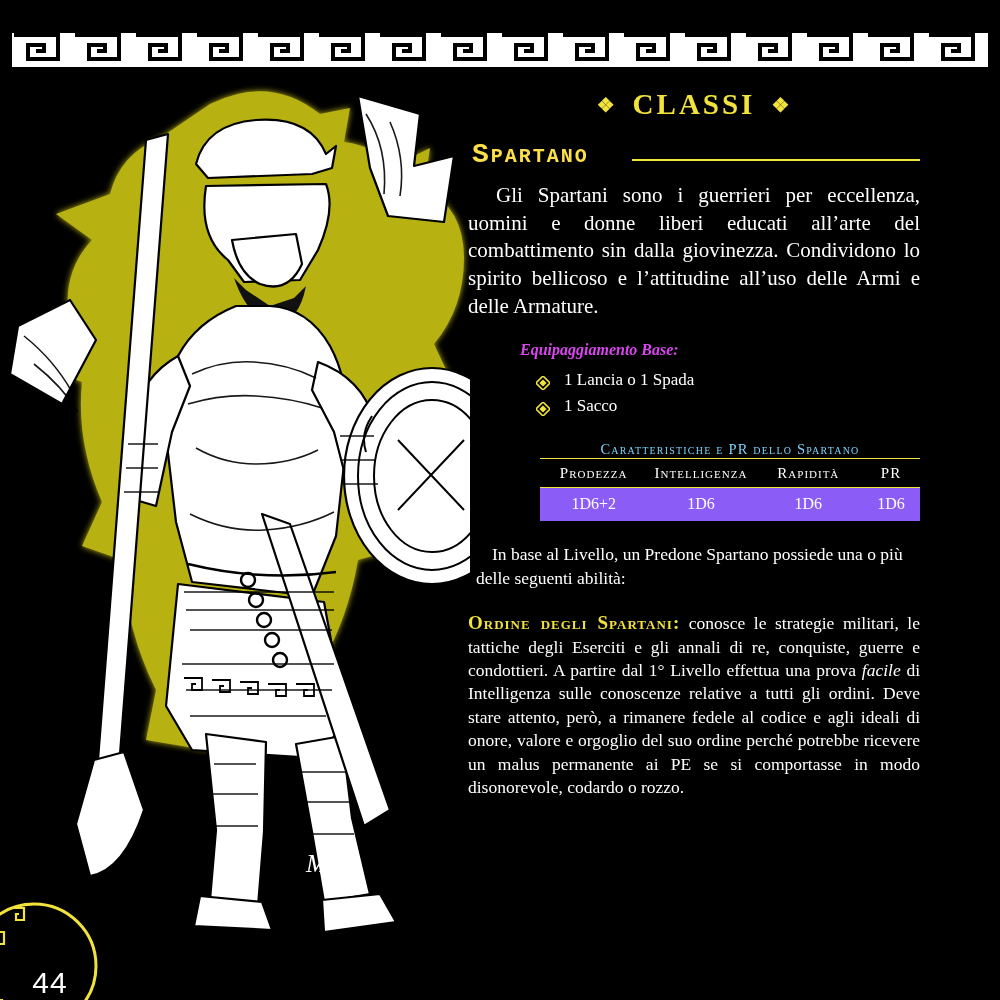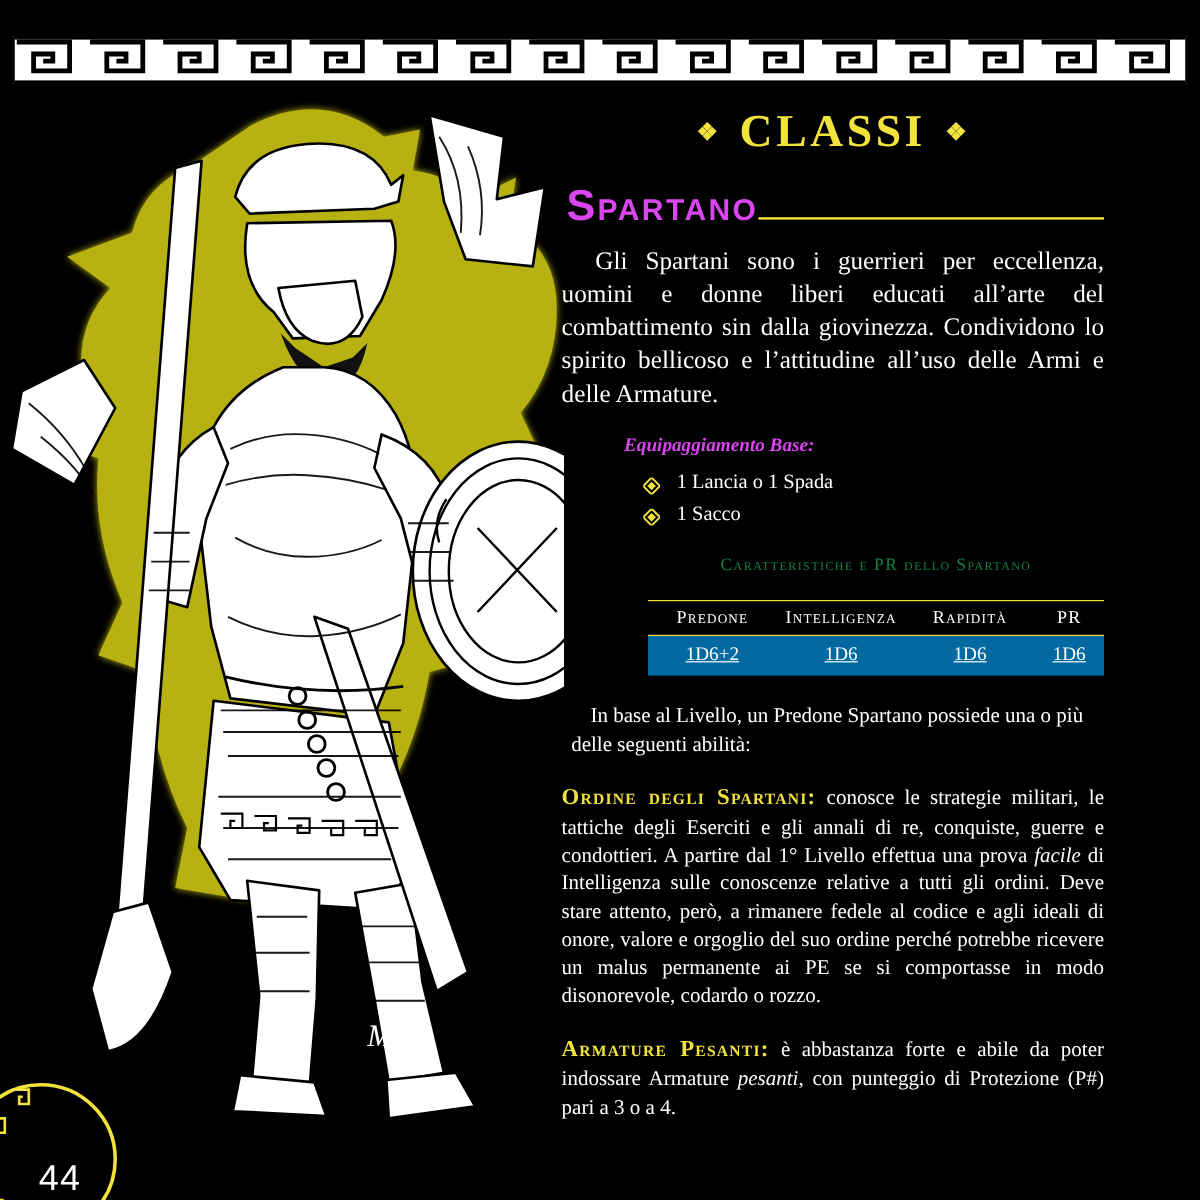--- a/index.html
+++ b/index.html
@@ -73,30 +73,30 @@
     align-items: center;
     justify-content: center;
     gap: 16px;
     margin: 0 0 18px 0;
     text-transform: uppercase;
   }
   .chapter-title .glyph { font-size: 20px; color: #f2e23c; }
   .chapter-title .tt {
     font-variant: small-caps;
     font-family: "Liberation Serif", serif;
-    font-size: 38px;
+    font-size: 29px;
     letter-spacing: 3px;
   }
 
   .class-name {
-    font-family: Liberation Sans, sans-serif;
+    font-family: Liberation Mono, monospace;
     font-variant: small-caps;
-    font-size: 36px;
+    font-size: 28px;
     letter-spacing: 2px;
-    color: #d946ef;
+    color: #fde047;
     position: relative;
     margin: 0 0 6px 4px;
   }
   .class-name .rule {
     position: absolute;
     left: 160px; right: 0; bottom: 9px;
     height: 2px;
     background: #f2e23c;
   }
 
@@ -138,43 +138,42 @@
 
   
   .stat-table {
     margin: 22px 0 0 72px;
     width: 380px;
   }
   .stat-caption {
     font-variant: small-caps;
     letter-spacing: 1.2px;
     font-size: 14.5px;
-    color: #15803d;
+    color: #7dd3fc;
     text-align: center;
-    padding-bottom: 20px;
+    padding-bottom: 0;
     border-bottom: 1.5px solid #f2e23c;
   }
   .stat-head {
     display: flex;
     border-bottom: 1.5px solid #f2e23c;
   }
   .stat-head div {
     flex: 1;
     text-align: center;
     font-variant: small-caps;
     letter-spacing: 1px;
     font-size: 15px;
     padding: 6px 0 5px;
     color: #fff;
   }
   .stat-head div.prcol { flex: 0 0 58px; }
   .stat-row {
     display: flex;
-    background: #0369a1;
-    text-decoration: underline;
+    background: #8b5cf6;
   }
   .stat-row div {
     flex: 1;
     text-align: center;
     font-size: 16px;
     padding: 7px 0 8px;
     color: #fff;
     font-family: "Liberation Serif", serif;
   }
   .stat-row div.prcol { flex: 0 0 58px; }
@@ -431,38 +430,35 @@
               <path d="M7 3.4 L10.6 7 L7 10.6 L3.4 7 Z" fill="#f2e23c"></path>
             </svg>
         </span>
         <span>1 Sacco</span>
       </li>
     </ul>
 
     <div class="stat-table">
       <div class="stat-caption">Caratteristiche e PR dello Spartano</div>
       <div class="stat-head">
-        <div>Predone</div>
+        <div>Prodezza</div>
         <div>Intelligenza</div>
         <div>Rapidità</div>
         <div class="prcol">PR</div>
       </div>
       <div class="stat-row">
         <div>1D6+2</div>
         <div>1D6</div>
         <div>1D6</div>
         <div class="prcol">1D6</div>
       </div>
     </div>
 
     <p class="intro-mid">In base al Livello, un Predone Spartano possiede una o più delle seguenti abilità:</p>
 
     <div class="ab-wrap">
       <p class="ability">
         <span class="name">Ordine degli Spartani:</span><span> conosce le strategie militari, le tattiche degli Eserciti e gli annali di re, conquiste, guerre e condottieri. A partire dal 1° Livello effettua una prova </span><em>facile</em><span> di Intelligenza sulle conoscenze relative a tutti gli ordini. Deve stare attento, però, a rimanere fedele al codice e agli ideali di onore, valore e orgoglio del suo ordine perché potrebbe ricevere un malus permanente ai PE se si comportasse in modo disonorevole, codardo o rozzo.</span>
       </p>
-      <p class="ability">
-        <span class="name">Armature Pesanti:</span><span> è abbastanza forte e abile da poter indossare Armature </span><em>pesanti</em><span>, con punteggio di Protezione (P#) pari a 3 o a 4.</span>
-      </p>
     </div>
 
   </div>
 </div>
 
 </body></html>

